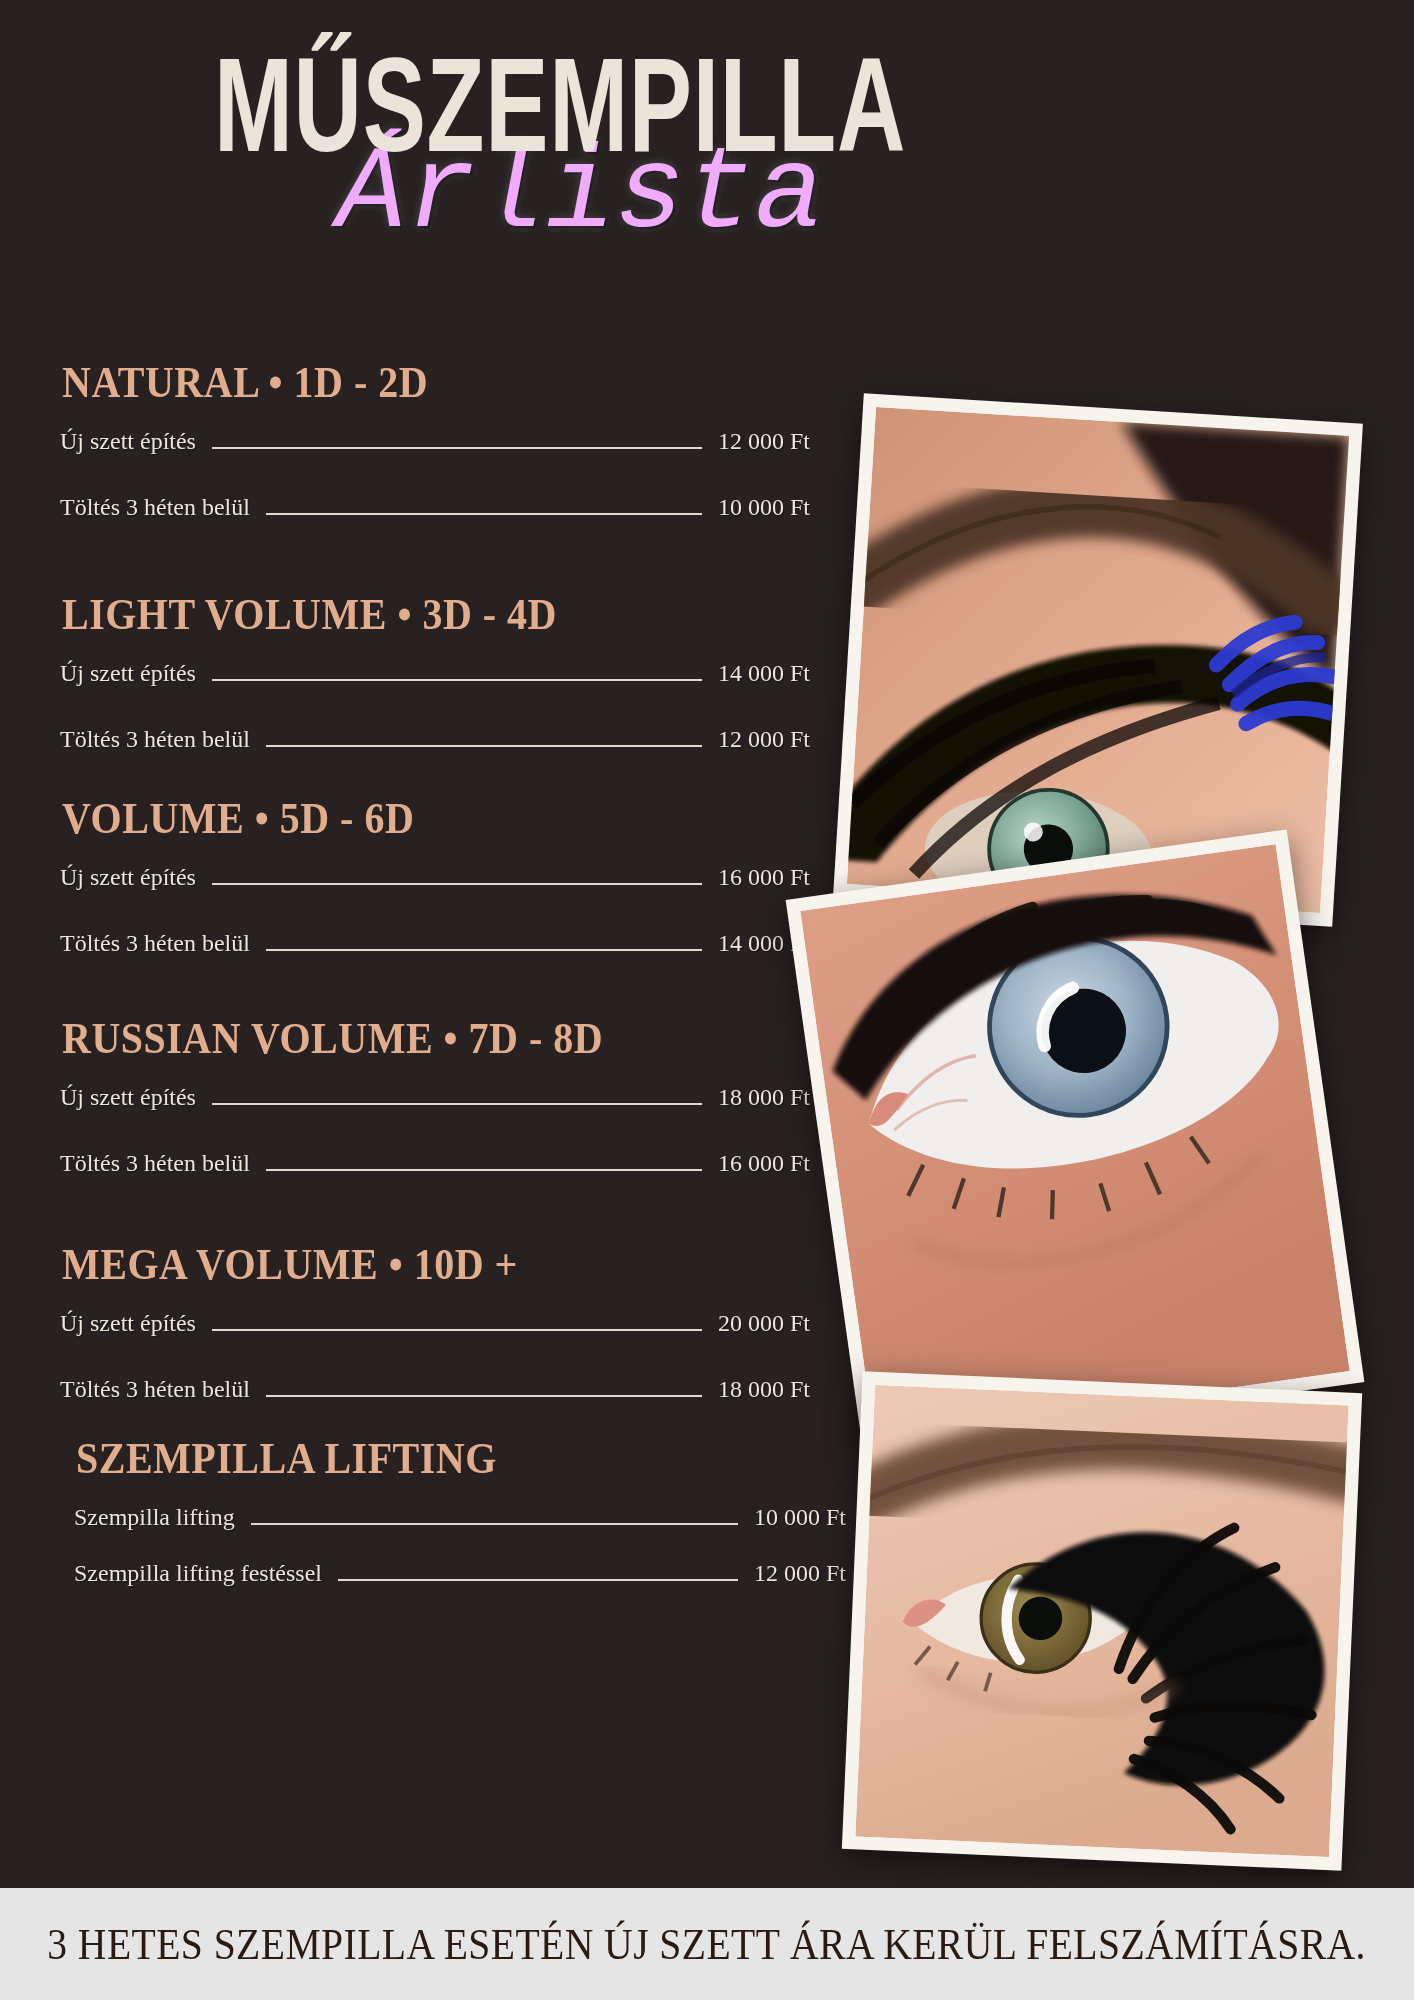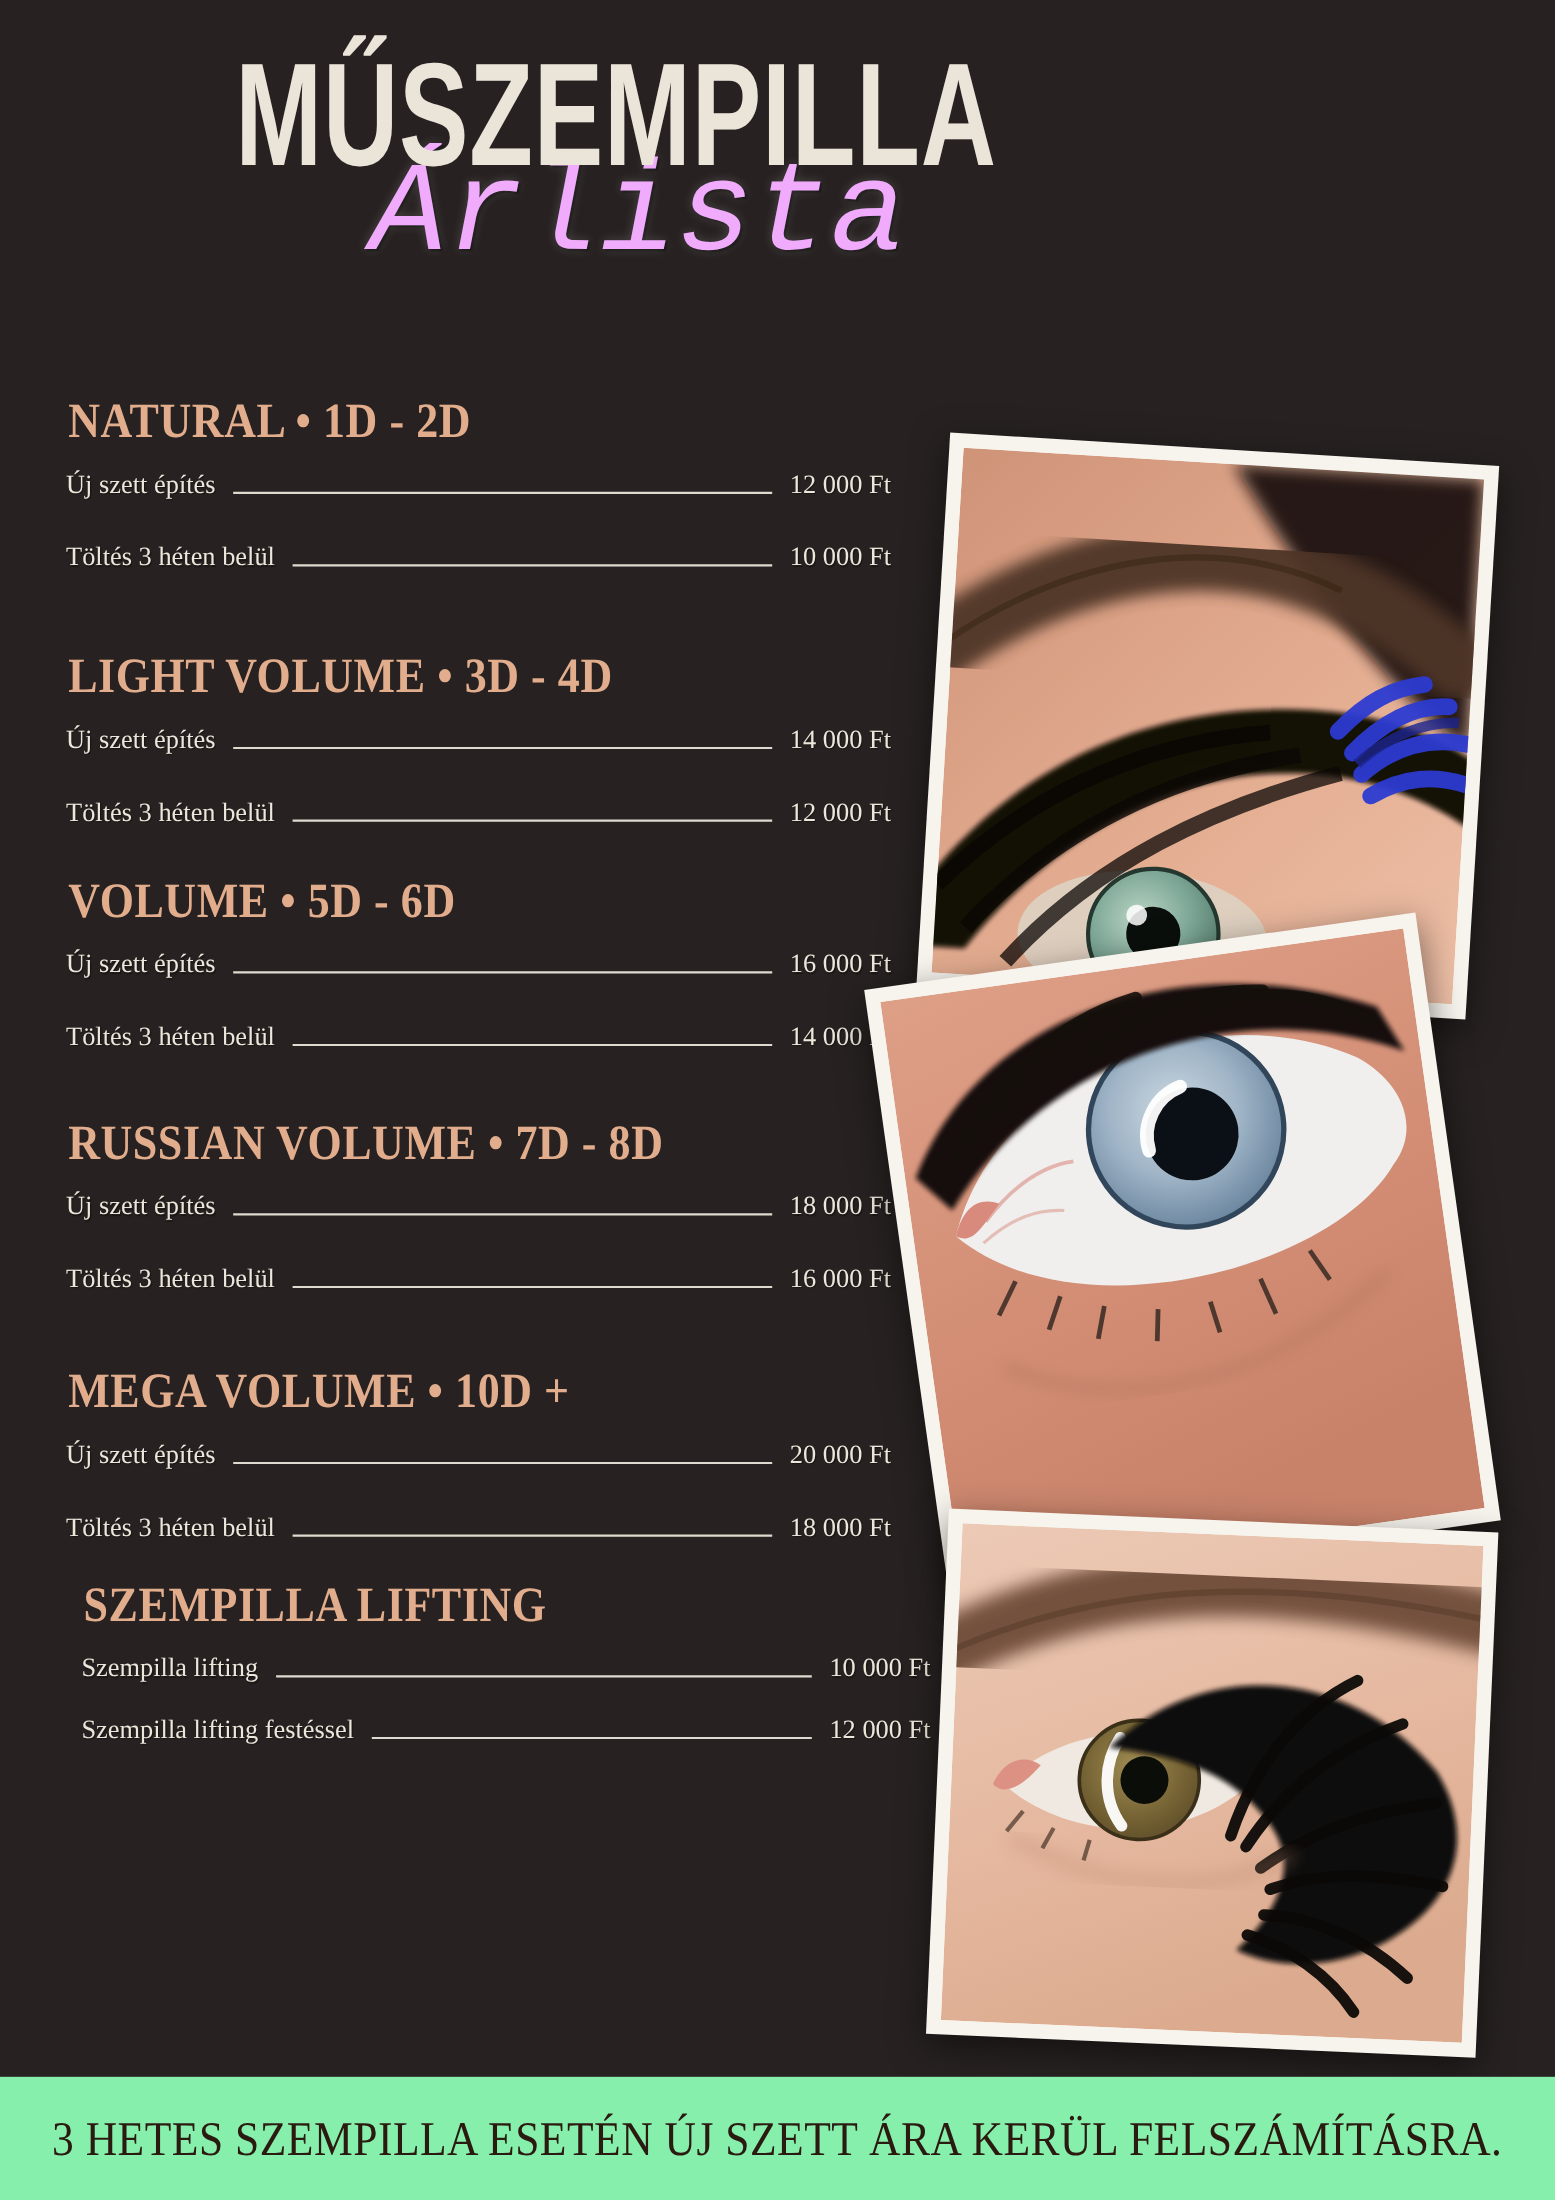--- a/index.html
+++ b/index.html
@@ -47,21 +47,21 @@
     position:absolute;margin:0;background:#f7f4ee;padding:13px;
     box-shadow:0 10px 32px rgba(0,0,0,.5);
   }
   .photo svg{display:block;}
   .p1{left:848px;top:408px;transform:rotate(3.5deg);z-index:1;}
   .p2{left:822px;top:862px;transform:rotate(-8deg);z-index:2;}
   .p3{left:852px;top:1382px;transform:rotate(2.5deg);z-index:3;}
   
   .bar{
     position:absolute;left:0;bottom:0;width:1414px;height:112px;
-    background:#86efac;z-index:5;display:flex;align-items:center;justify-content:center;
+    background:#e5e5e5;z-index:5;display:flex;align-items:center;justify-content:center;
   }
   .note{
     color:#2a1a10;font-size:44px;font-weight:400;letter-spacing:.5px;
     transform:scaleX(.9);transform-origin:center;white-space:nowrap;
   }
 </style>
 </head>
 <body>
 
 <div class="poster">

